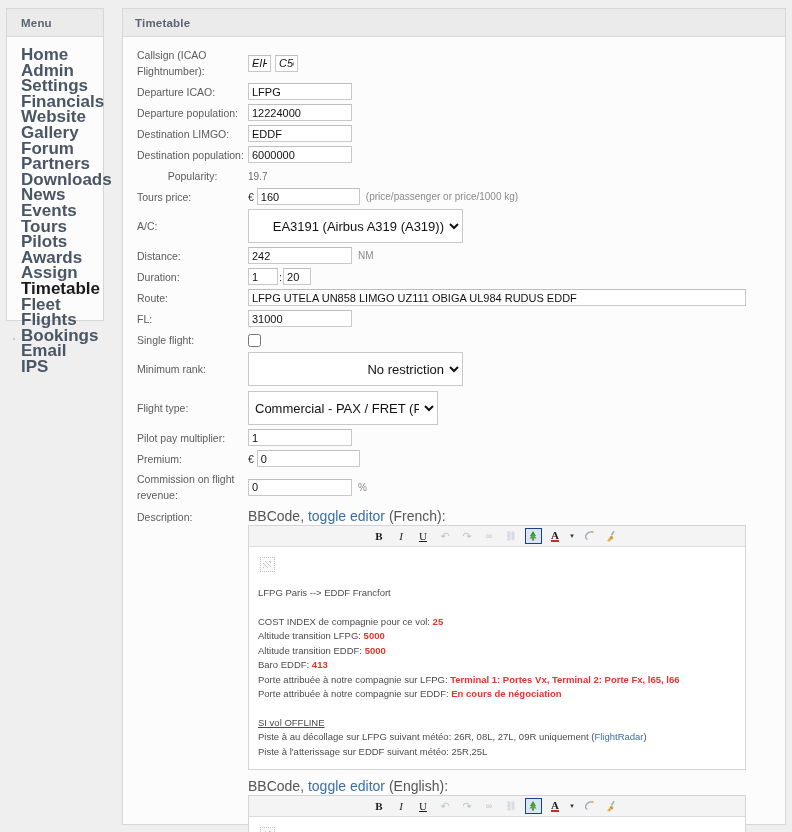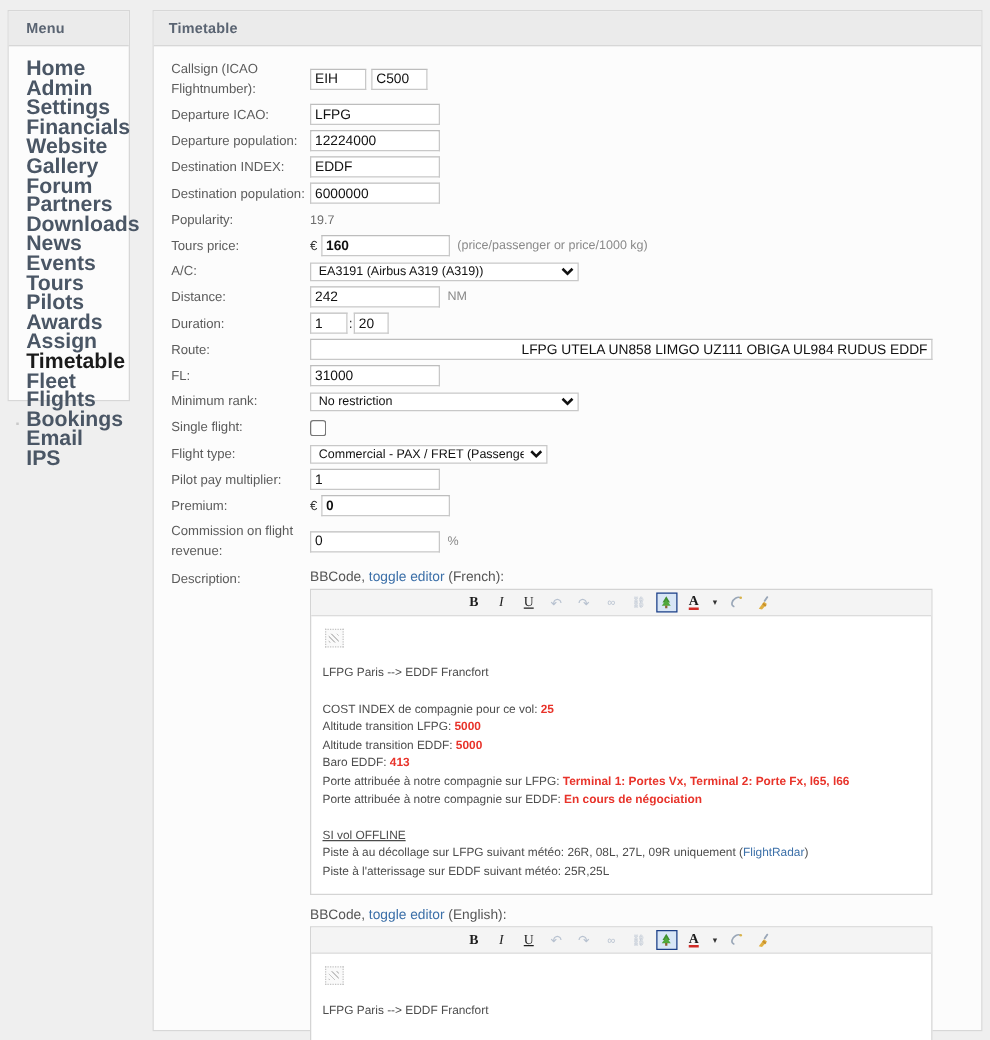--- a/index.html
+++ b/index.html
@@ -122,55 +122,56 @@
     background: #fff;
     border: 1px solid #c8c8c8;
     border-top-color: #bdbdbd;
     padding: 1px 3px;
     box-sizing: border-box;
     height: 17px;
     outline: none;
   }
   .w-small   { width: 30px; }
   .w-tiny    { width: 28px; }
-  .w-code    { width: 45px; }
+  .w-code    { width: 23px; font-style: italic; }
   .w-std     { width: 104px; }
-  .w-route   { width: 498px; text-align: right; }
-  .w-num     { width: 103px; font-weight: bold; }
+  .w-route   { width: 498px; }
+  .w-num     { width: 103px; }
 
   select.sel {
     font-family: "Liberation Sans", sans-serif;
-    font-size: 10px;
+    font-size: 13px;
     color: #111;
     background: #fff;
     border: 1px solid #c8c8c8;
-    height: 15px;
+    height: 34px;
     box-sizing: border-box;
     padding: 0 2px;
     outline: none;
+    text-align: right;
   }
   .sel-rank { width: 215px; }
   .sel-ac   { width: 215px; }
   .sel-type { width: 190px; }
 
   input.chk {
     width: 13px; height: 13px;
     margin: 0;
     vertical-align: middle;
   }
 
   .sep-colon {
     font-size: 11px;
     color: #333;
     margin: 0 1px;
   }
 
   
   .bb-caption {
-    font-size: 11px;
+    font-size: 14px;
     color: #555;
     padding-left: 0;
     line-height: 14px;
   }
   .bb-caption a {
     color: #3b6fa8;
     text-decoration: none;
   }
   .editor-box {
     width: 498px;
@@ -288,34 +289,34 @@
     </div>
 
     <div class="row" style="margin-top:4px;">
       <div class="row-label">Departure population:</div>
       <div class="row-field">
         <input class="txt w-std" value="12224000" style="">
       </div>
     </div>
 
     <div class="row" style="margin-top:4px;">
-      <div class="row-label">Destination INDEX:</div>
+      <div class="row-label">Destination LIMGO:</div>
       <div class="row-field">
         <input class="txt w-std" value="EDDF" style="">
       </div>
     </div>
 
     <div class="row" style="margin-top:4px;">
       <div class="row-label">Destination population:</div>
       <div class="row-field">
         <input class="txt w-std" value="6000000" style="">
       </div>
     </div>
 
-    <div class="row" style="margin-top:5px;">
+    <div class="row" style="margin-top:5px;text-align:center;">
       <div class="row-label">Popularity:</div>
       <div class="row-field">
         <span class="static-val">19.7</span>
       </div>
     </div>
 
     <div class="row" style="margin-top:4px;">
       <div class="row-label">Tours price:</div>
       <div class="row-field">
         <span class="euro">€</span>
@@ -357,33 +358,33 @@
       </div>
     </div>
 
     <div class="row" style="margin-top:4px;">
       <div class="row-label">FL:</div>
       <div class="row-field">
         <input class="txt w-std" value="31000" style="">
       </div>
     </div>
 
+    <div class="row" style="margin-top:5px;">
+      <div class="row-label">Single flight:</div>
+      <div class="row-field">
+        <input type="checkbox" class="chk" style="">
+      </div>
+    </div>
+
     <div class="row" style="margin-top:4px;">
       <div class="row-label">Minimum rank:</div>
       <div class="row-field">
         <select class="sel sel-rank">
           <option>No restriction</option>
         </select>
-      </div>
-    </div>
-
-    <div class="row" style="margin-top:5px;">
-      <div class="row-label">Single flight:</div>
-      <div class="row-field">
-        <input type="checkbox" class="chk" style="">
       </div>
     </div>
 
     <div class="row" style="margin-top:5px;">
       <div class="row-label">Flight type:</div>
       <div class="row-field">
         <select class="sel sel-type">
           <option>Commercial - PAX / FRET (Passenger)</option>
         </select>
       </div>

